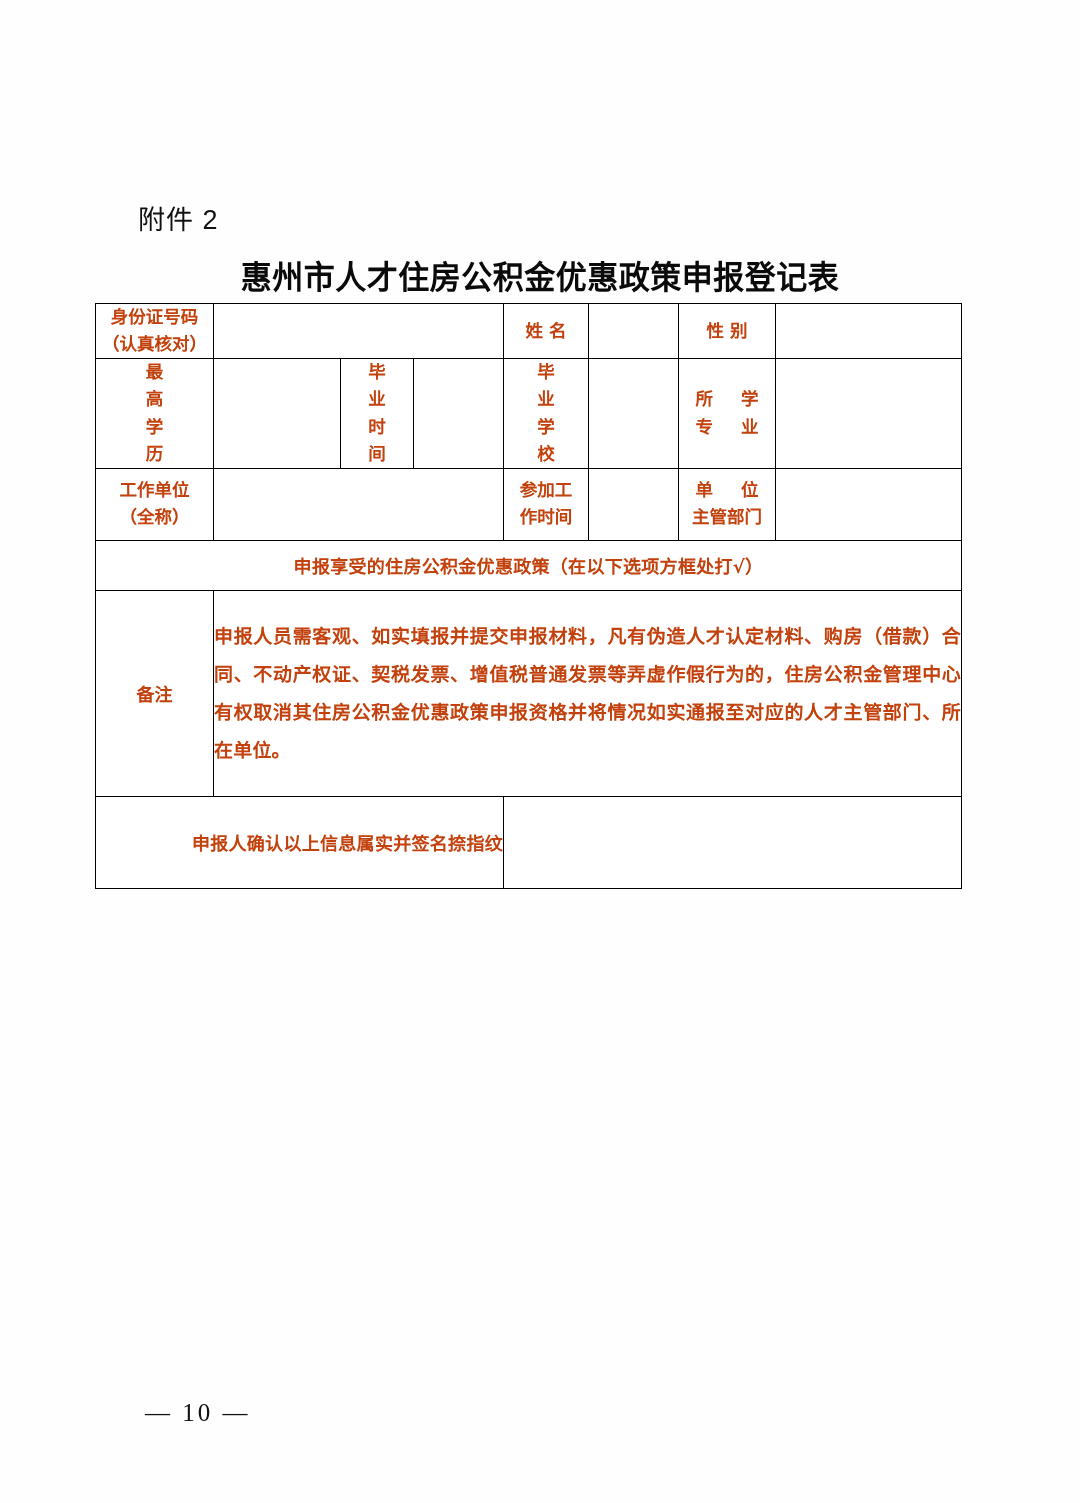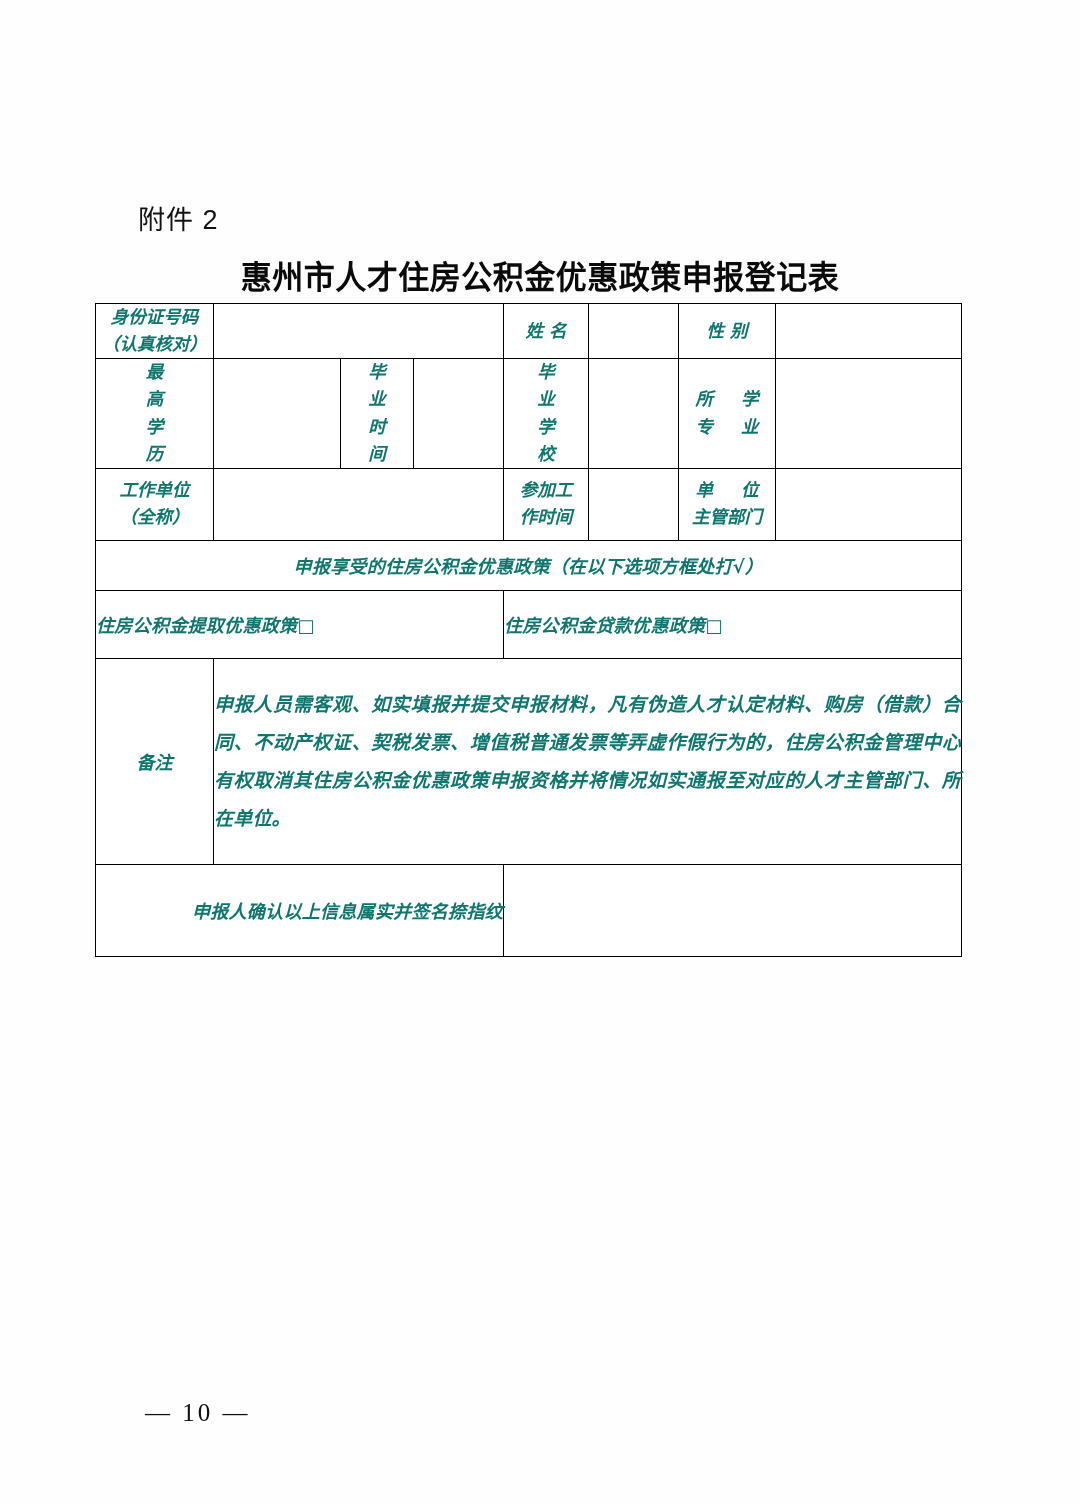--- a/index.html
+++ b/index.html
@@ -53,22 +53,21 @@
   
   .form-table {
     position: absolute;
     left: 95px;
     top: 303px;
     width: 866px;
     border-collapse: collapse;
     table-layout: fixed;
     font-family: "DejaVu Sans", "Liberation Sans", sans-serif;
     font-size: 17.5px;
-    color: #0f766e;
-    font-style: italic;
+    color: #c2410c;
   }
   .form-table td {
     border: 1.6px solid #000;
     padding: 0;
     vertical-align: middle;
     background: #fff;
   }
 
   .lbl {
     text-align: center;
@@ -228,24 +227,20 @@
         <span>主管部门</span>
       </td>
       <td class="val"></td>
     </tr>
 
 
     <tr style="height:50px">
       <td class="banner" colspan="8">申报享受的住房公积金优惠政策（在以下选项方框处打√）</td>
     </tr>
 
-    <tr style="height:68px">
-      <td class="opt-left" colspan="4">住房公积金提取优惠政策□</td>
-      <td class="opt-left" colspan="4">住房公积金贷款优惠政策□</td>
-    </tr>
 
 
 
     <tr style="height:206px">
       <td class="remark-label">备注</td>
       <td class="remark-body" colspan="7">申报人员需客观、如实填报并提交申报材料，凡有伪造人才认定材料、购房（借款）合同、不动产权证、契税发票、增值税普通发票等弄虚作假行为的，住房公积金管理中心有权取消其住房公积金优惠政策申报资格并将情况如实通报至对应的人才主管部门、所在单位。</td>
     </tr>
 
     <tr style="height:92px">
       <td class="sign-label" colspan="4">申报人确认以上信息属实并签名捺指纹</td>

